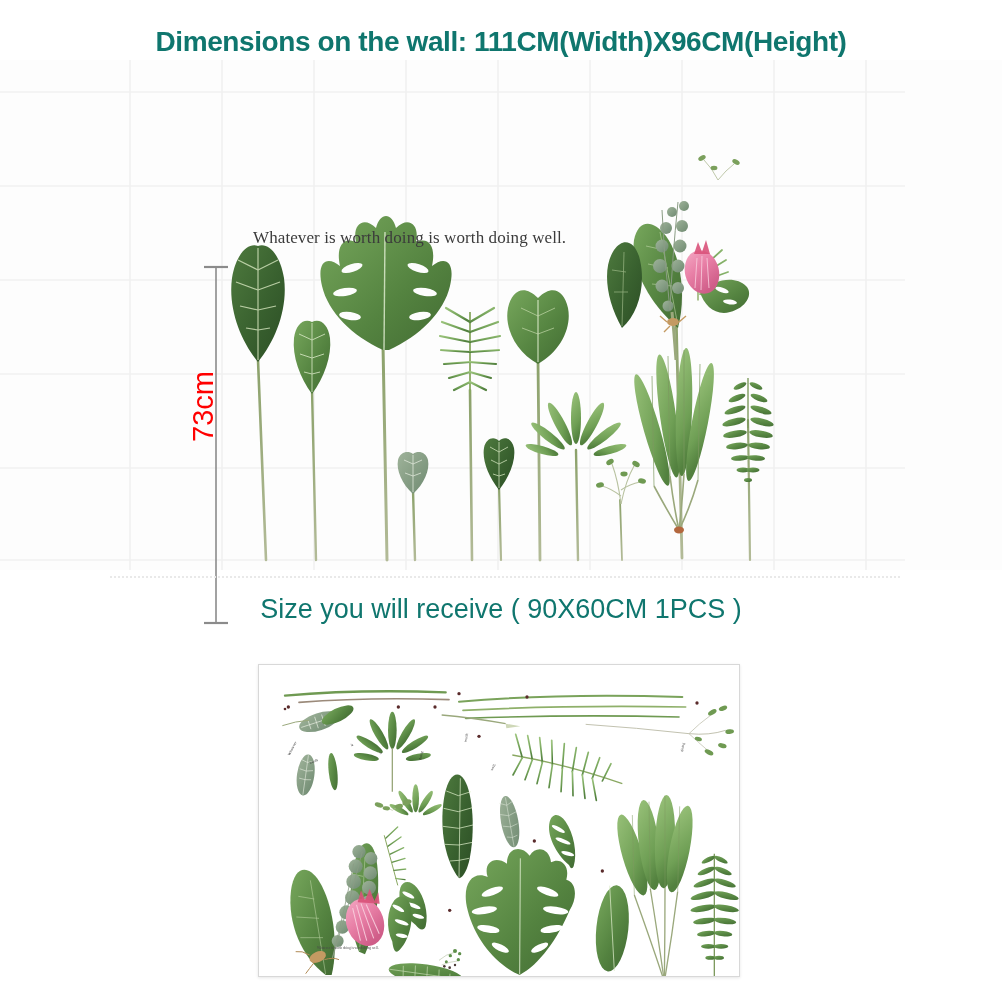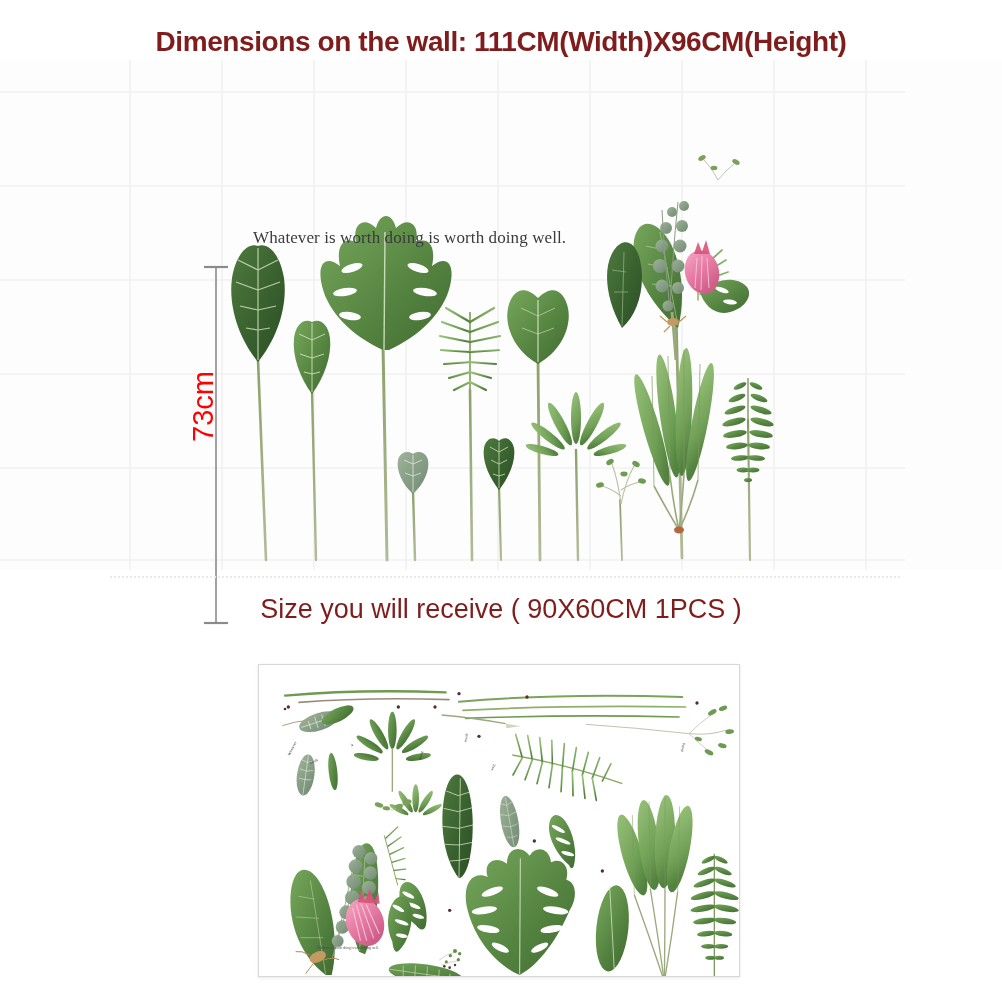--- a/index.html
+++ b/index.html
@@ -10,21 +10,21 @@
     overflow:hidden;
     position:relative;
   }
   #page{position:absolute;inset:0;width:1002px;height:1002px;}
 
   
   .headline{
     position:absolute;
     width:100%;
     text-align:center;
-    color:#7f1d1d;
+    color:#0f766e;
     font-family:"Liberation Sans",sans-serif;
     font-weight:700;
     white-space:nowrap;
   }
   #title-top{top:26px;font-size:28px;letter-spacing:-0.4px;}
   #title-bottom{top:594px;font-size:27px;font-weight:400;letter-spacing:0px;}
 
   
   #wall-scene{
     position:absolute;left:0;top:60px;width:1002px;height:510px;

